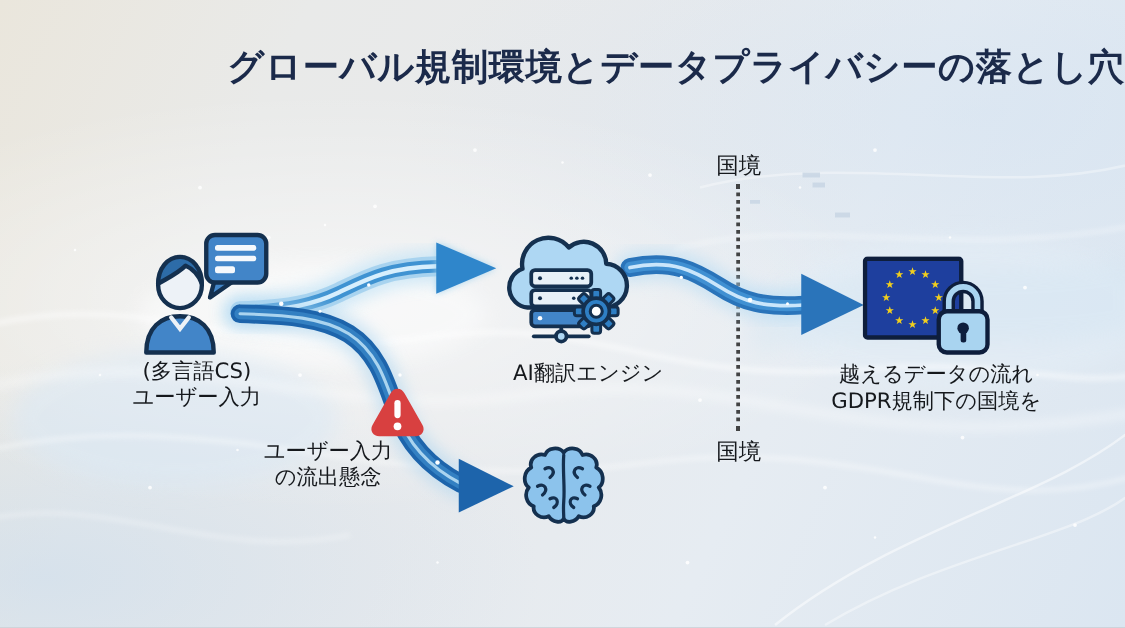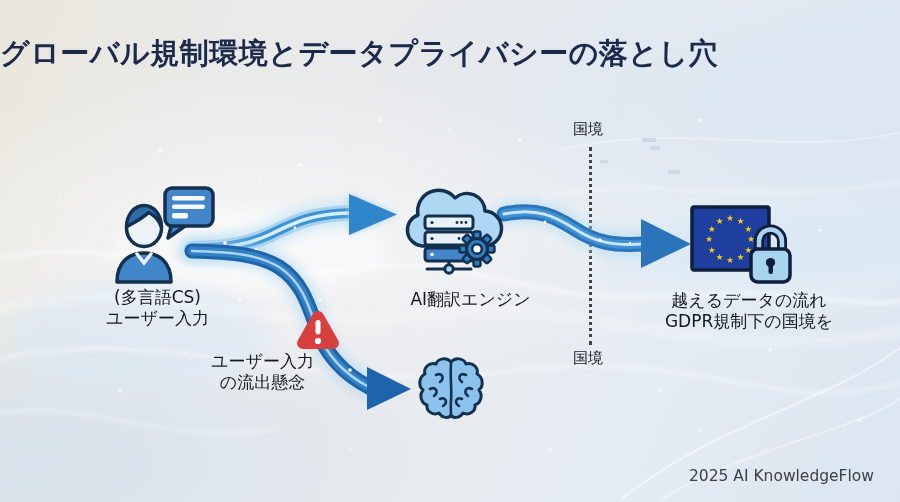--- a/index.html
+++ b/index.html
@@ -11,29 +11,29 @@
   .stage::before{
     content:"";position:absolute;inset:0;pointer-events:none;
     background:
       radial-gradient(620px 240px at 30% 48%, rgba(255,255,255,.55), transparent 70%),
       radial-gradient(760px 300px at 88% 18%, rgba(203,222,242,.35), transparent 62%),
       radial-gradient(640px 280px at 4% 92%, rgba(189,214,239,.42), transparent 62%);
   }
   svg{display:block}
   .abs{position:absolute;}
   .title{
-    position:absolute;top:34px;left:0;width:900px;text-align:left;
+    position:absolute;top:34px;left:0;width:900px;text-align:right;
     font-size:29px;font-weight:bold;color:#1b2a4a;letter-spacing:.5px;
   }
   .node-label{
     position:absolute;text-align:center;font-size:17px;line-height:1.25;
     color:#15181c;font-weight:500;
   }
   .border-label{
-    position:absolute;font-size:15px;color:#15181c;font-weight:500;
+    position:absolute;font-size:18px;color:#15181c;font-weight:500;
   }
   .dotted-line{
     position:absolute;left:589px;top:147px;height:198px;width:0;
     border-left:3px dotted #262626;opacity:.85;
   }
   .footer{
     position:absolute;right:26px;top:467px;font-size:15.5px;color:#3c4149;
   }
   .star{font-size:8.5px;fill:#f2cf1d;text-anchor:middle;dominant-baseline:central;}
 </style>
@@ -275,15 +275,14 @@
     <div>越えるデータの流れ</div>
     <div>GDPR規制下の国境を</div>
   </div>
 
 
   <div class="node-label" style="left:190px;top:351px;width:145px">
     <div>ユーザー入力</div>
     <div>の流出懸念</div>
   </div>
 
-  <div class="footer">2025 AI KnowledgeFlow</div>
 
 </div>
 
 </body></html>

